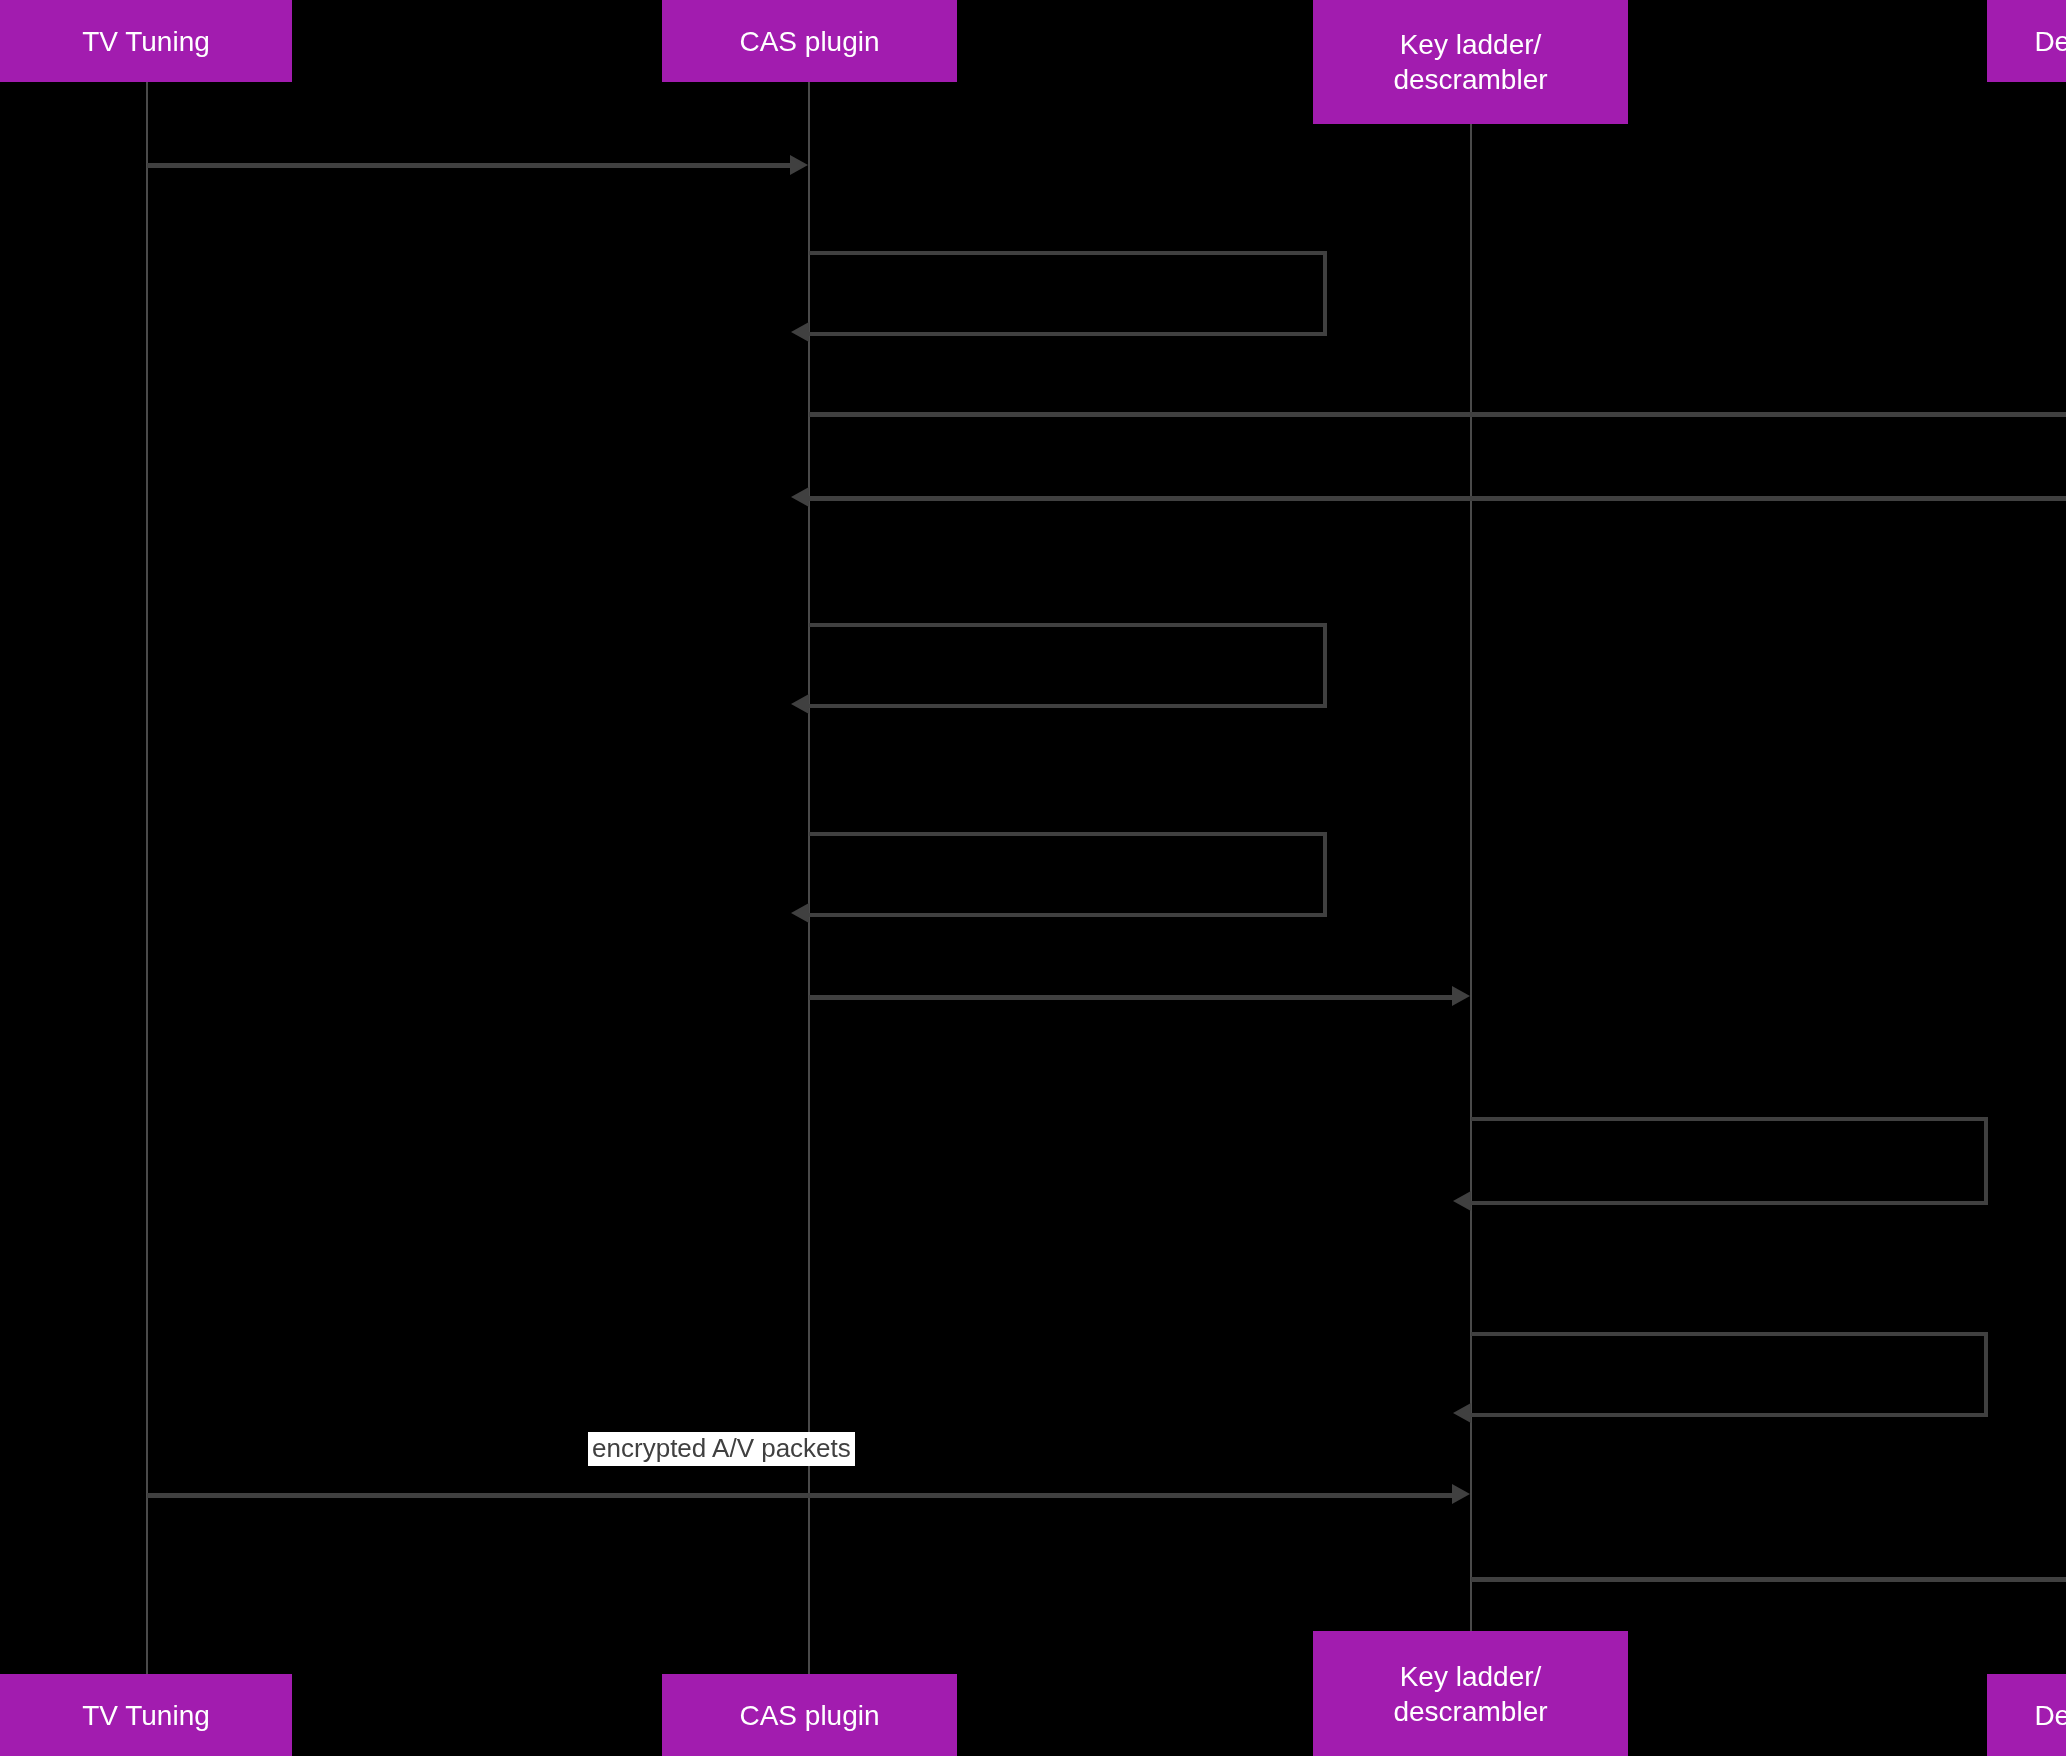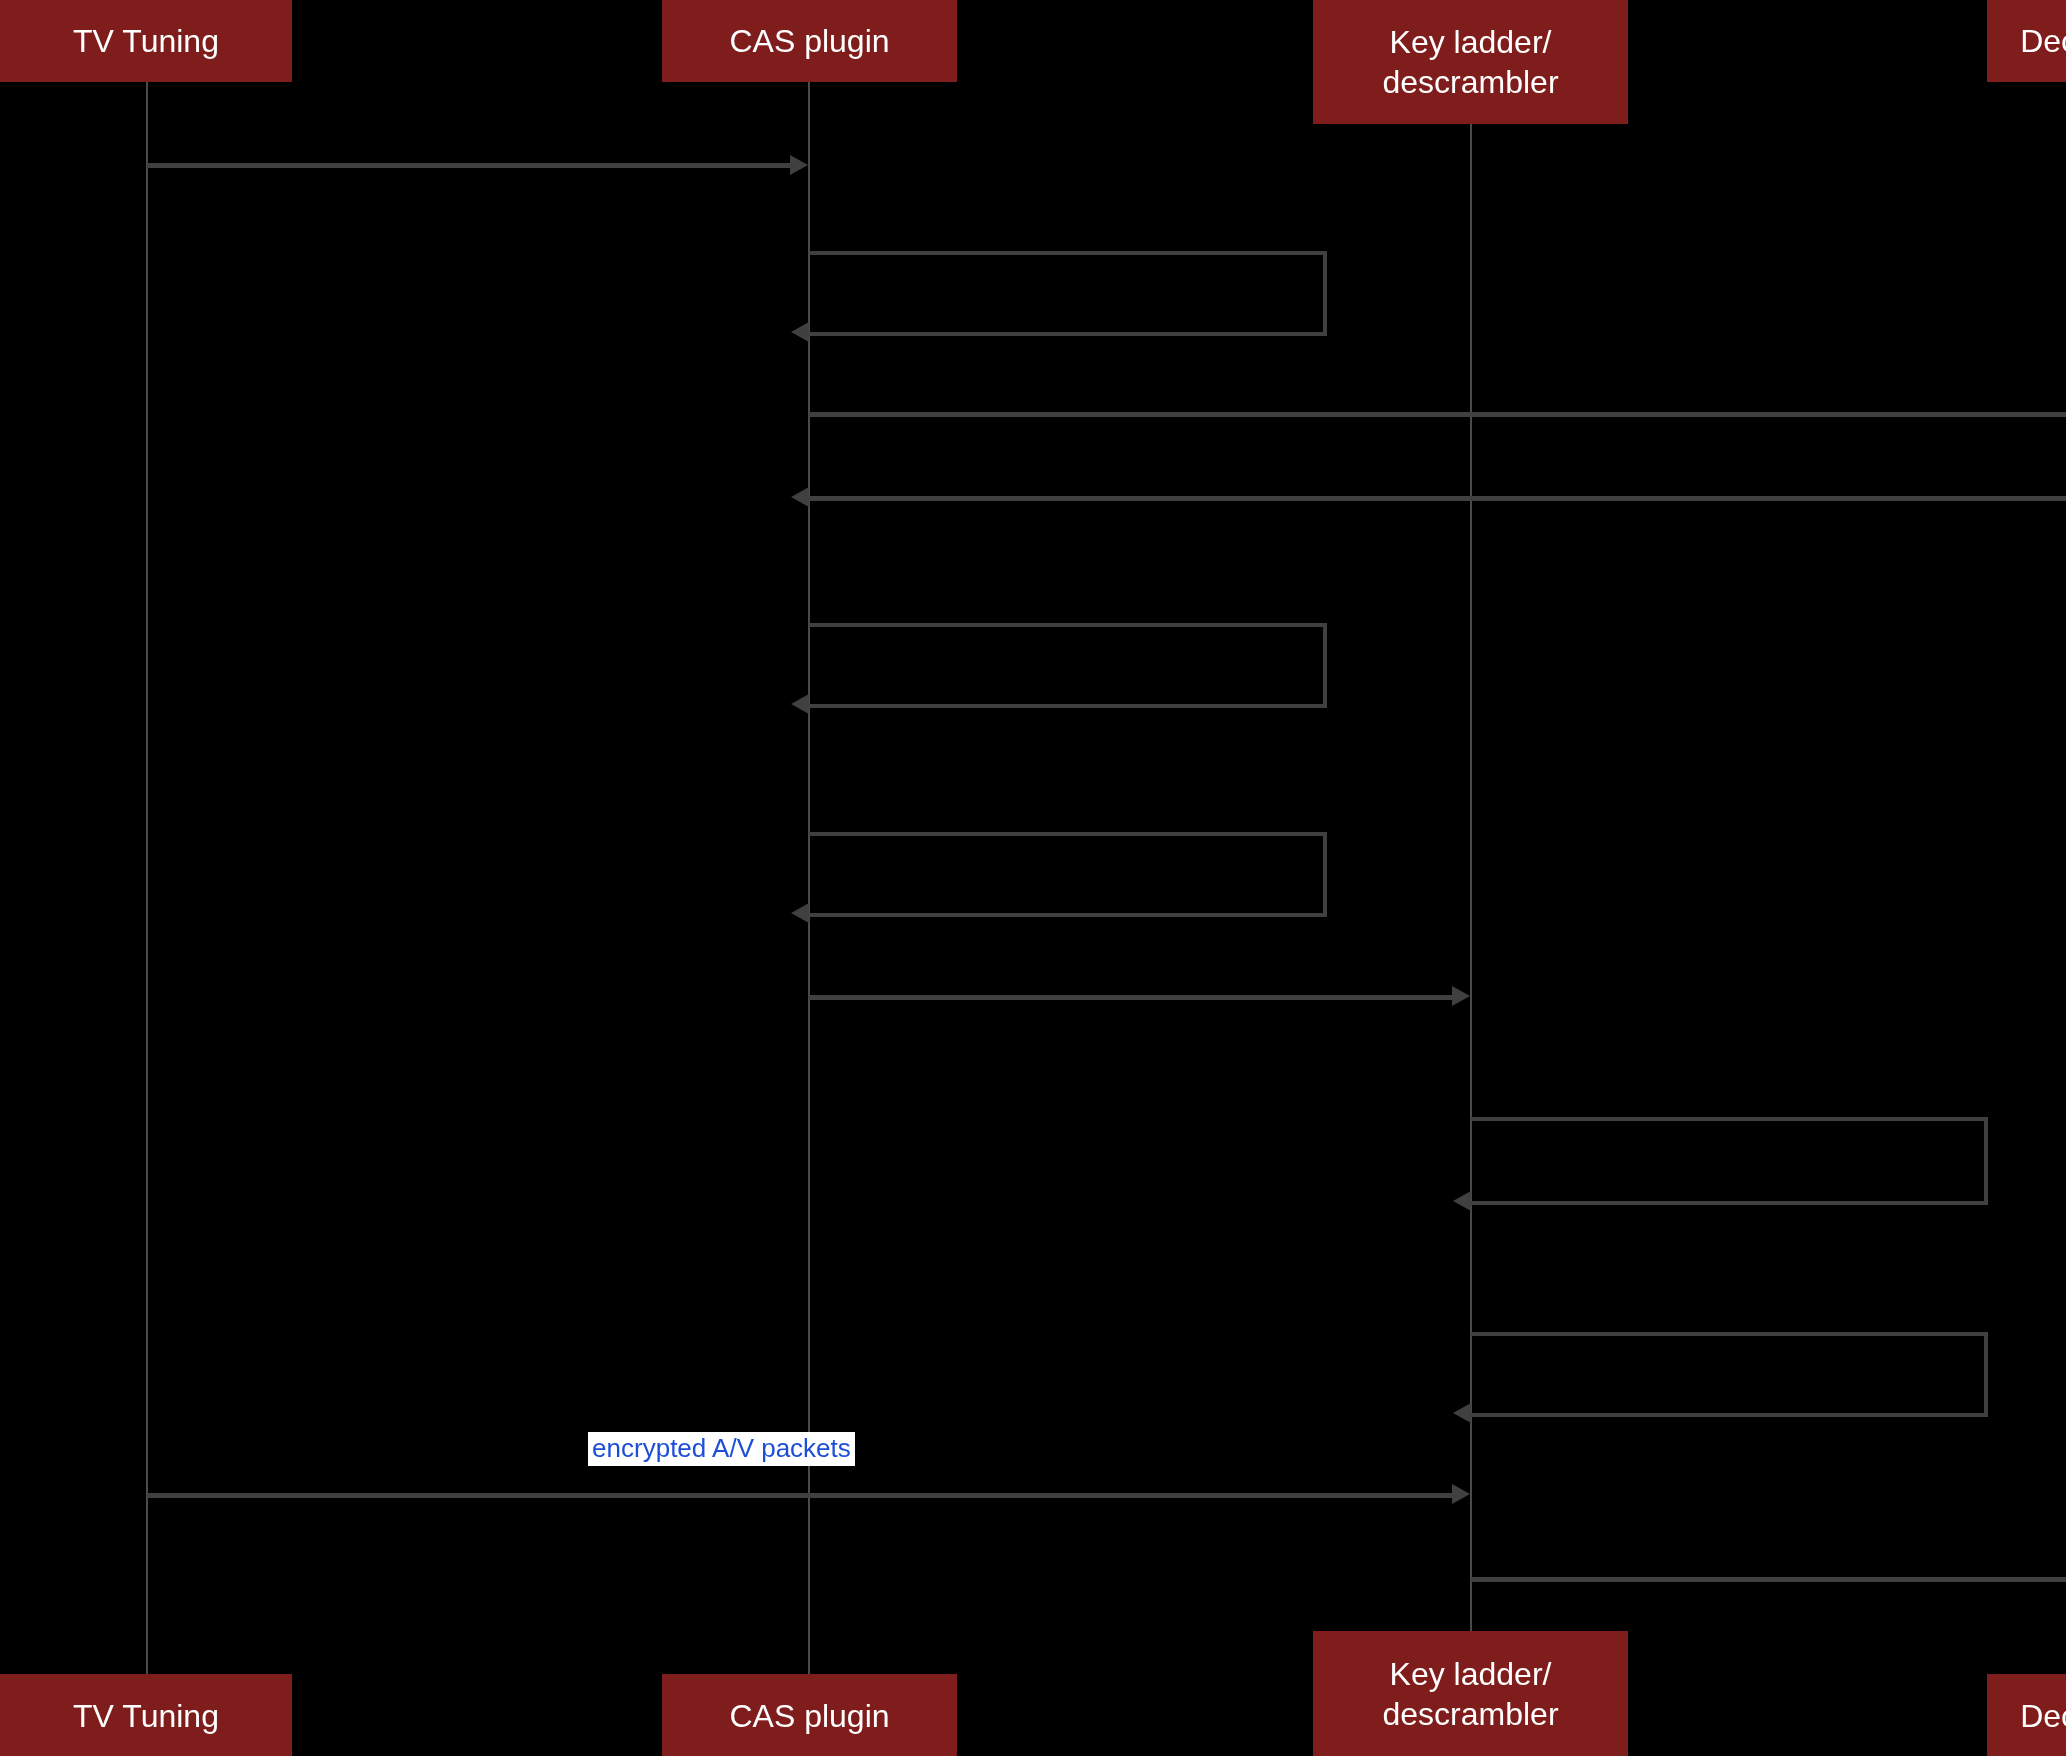--- a/index.html
+++ b/index.html
@@ -12,28 +12,28 @@
     position: relative;
     width: 2662px;
     height: 1756px;
     background: #000000;
     overflow: hidden;
     font-family: "Liberation Sans", sans-serif;
   }
   
   .participant-box {
     position: absolute;
-    background: #7f1d1d;
+    background: #a21caf;
     color: #FFFFFF;
     display: flex;
     align-items: center;
     justify-content: center;
     text-align: center;
     font-family: "Liberation Sans", sans-serif;
-    font-size: 32px;
+    font-size: 28px;
     line-height: 1.25;
     font-weight: 400;
     letter-spacing: 0px;
     white-space: pre-line;
     box-sizing: border-box;
     padding: 0 3.3px;
   }
   
   .lifeline {
     position: absolute;
@@ -77,21 +77,21 @@
     font-family: "Liberation Sans", sans-serif;
     font-size: 26px;
     line-height: 1.05;
     color: #000000;
     background: transparent;
     white-space: nowrap;
     padding: 2.5px 4.1px 4.1px 4.1px;
   }
   .msg-label.boxed {
     background: #FFFFFF;
-    color: #1d4ed8;
+    color: #404040;
   }
 </style>
 </head>
 <body>
 
 <div id="stage">
 
   <div class="lifeline" style="left:146px; top:82px; height:1592px;"></div>
   <div class="lifeline" style="left:808px; top:82px; height:1592px;"></div>
   <div class="lifeline" style="left:1470px; top:124px; height:1507px;"></div>

